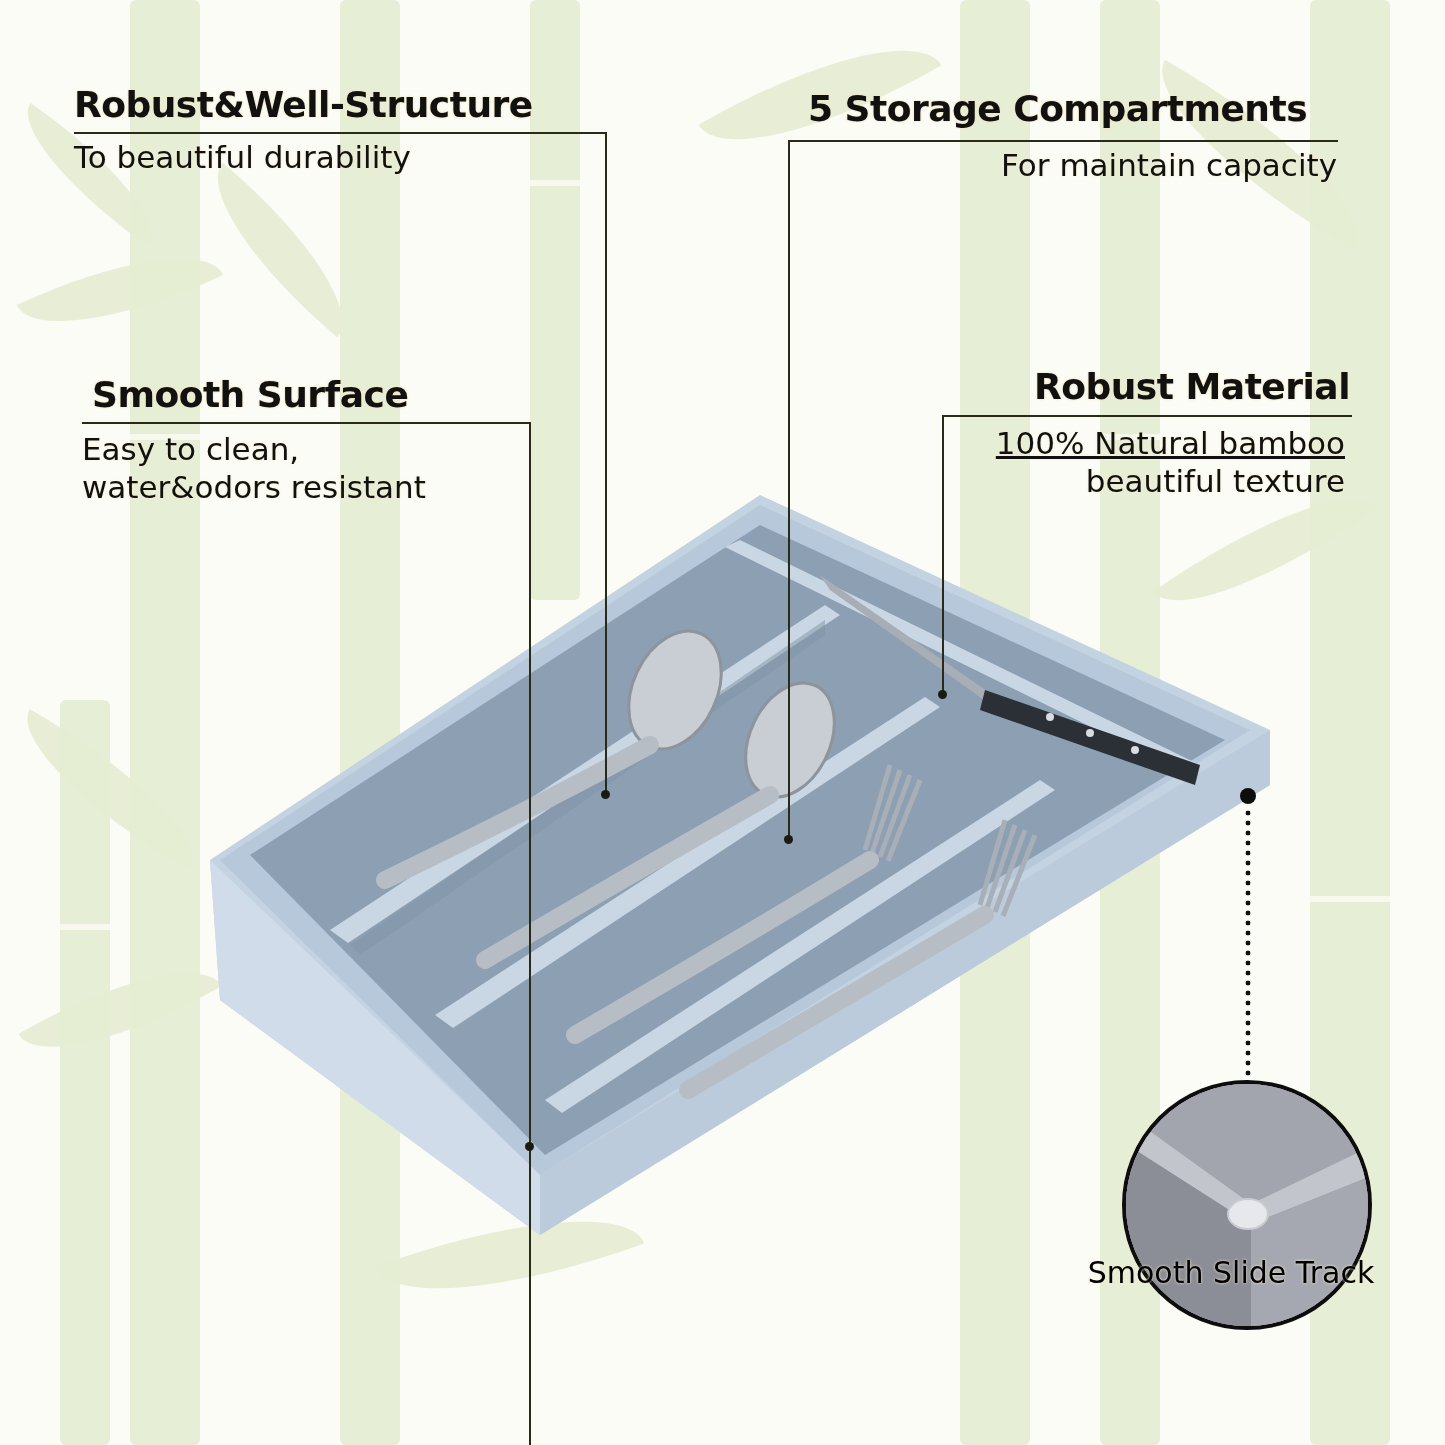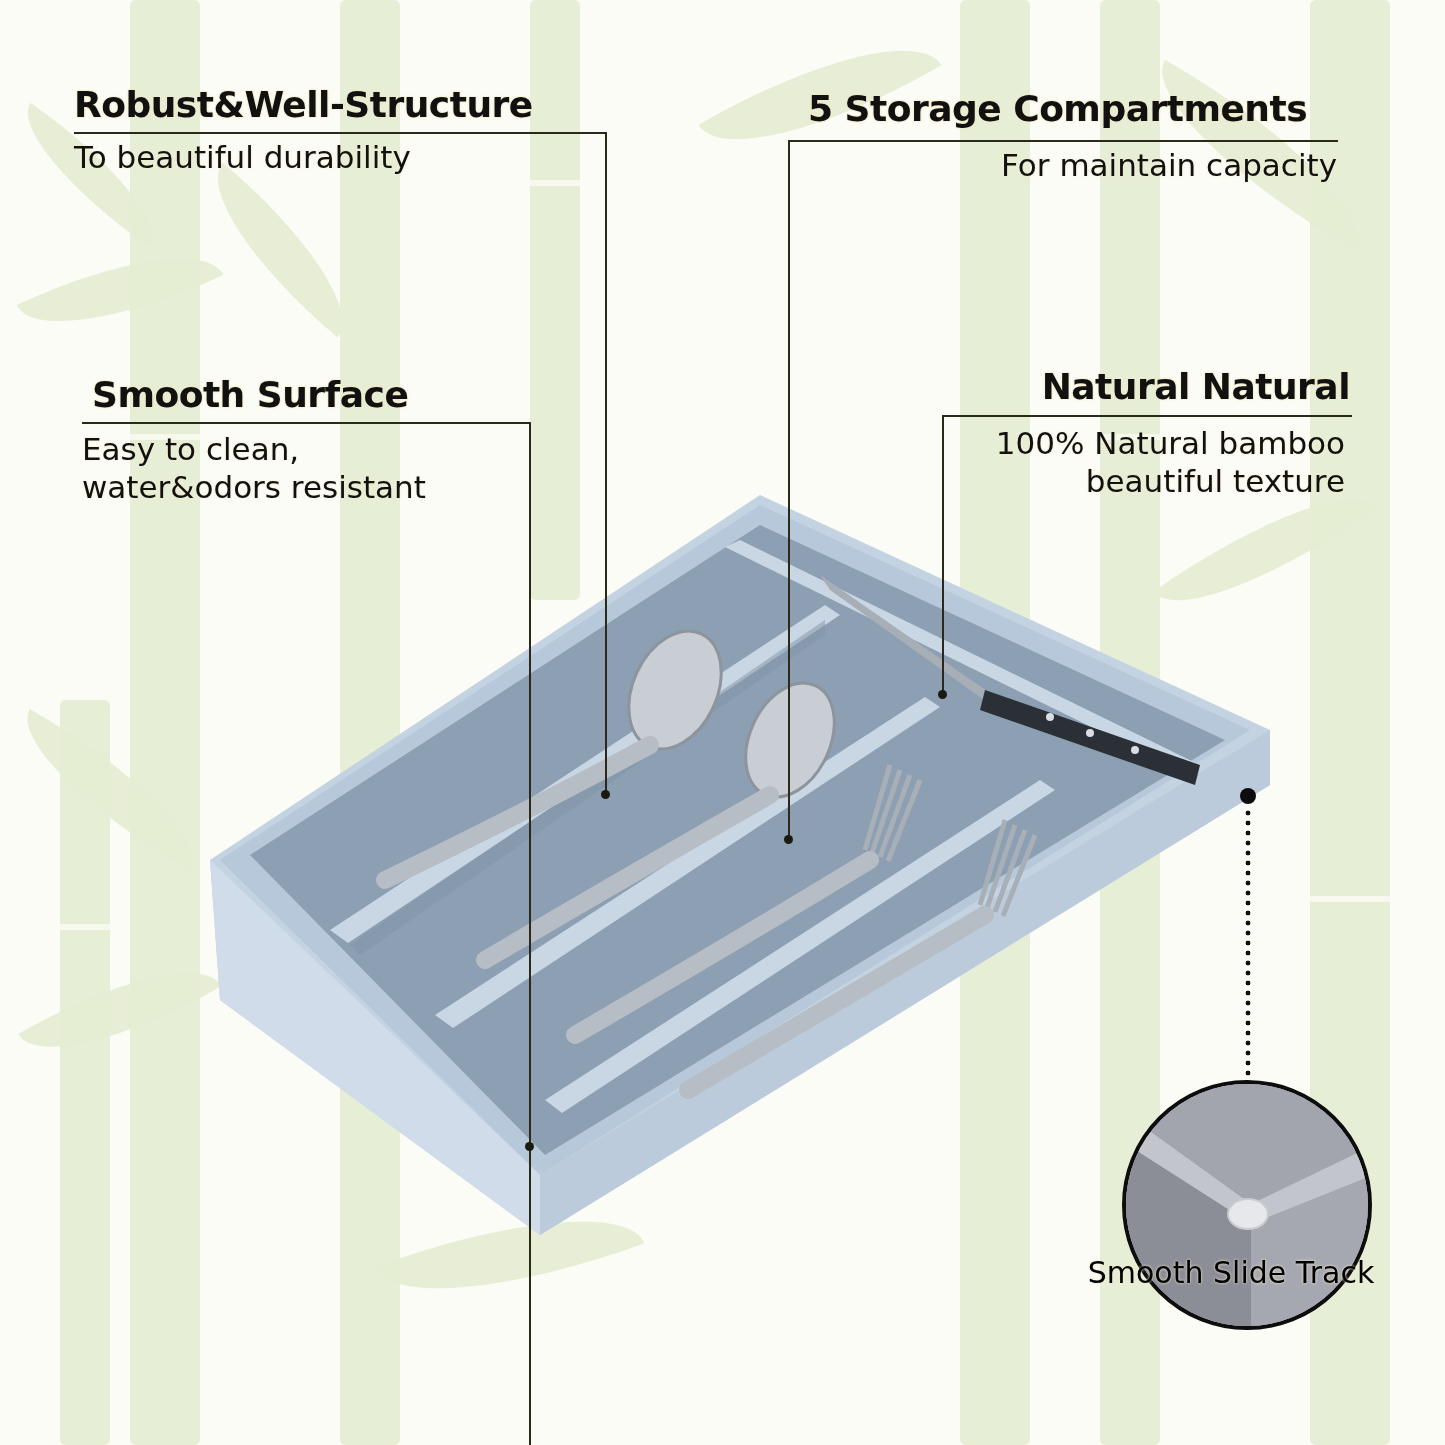--- a/index.html
+++ b/index.html
@@ -126,23 +126,23 @@
   <div>
     <div class="callout-title" style="left:92px;top:374px;">Smooth Surface</div>
     <div class="hline" style="left:82px;top:422px;width:448px;"></div>
     <div class="callout-sub" style="left:82px;top:430px;">Easy to clean,</div>
     <div class="callout-sub" style="left:82px;top:468px;">water&amp;odors resistant</div>
     <div class="vline" style="left:529px;top:422px;height:1025px;max-height:1024px;"></div>
     <div class="dot" style="left:525px;top:1142px;"></div>
   </div>
 
   <div>
-    <div class="callout-title right-align" style="right:95px;top:366px;">Natural Natural</div>
+    <div class="callout-title right-align" style="right:95px;top:366px;">Robust Material</div>
     <div class="hline" style="left:942px;top:415px;width:410px;"></div>
-    <div class="callout-sub right-align" style="right:100px;top:424px;">100% Natural bamboo</div>
+    <div class="callout-sub right-align" style="right:100px;top:424px;text-decoration:underline;">100% Natural bamboo</div>
     <div class="callout-sub right-align" style="right:100px;top:462px;">beautiful texture</div>
     <div class="vline" style="left:942px;top:415px;height:280px;"></div>
     <div class="dot" style="left:938px;top:690px;"></div>
   </div>
 
   <div>
     <div class="big-dot"></div>
     <div class="dotted"></div>
     <div class="detail-circle">
       <svg width="250" height="250" viewBox="0 0 250 250">

